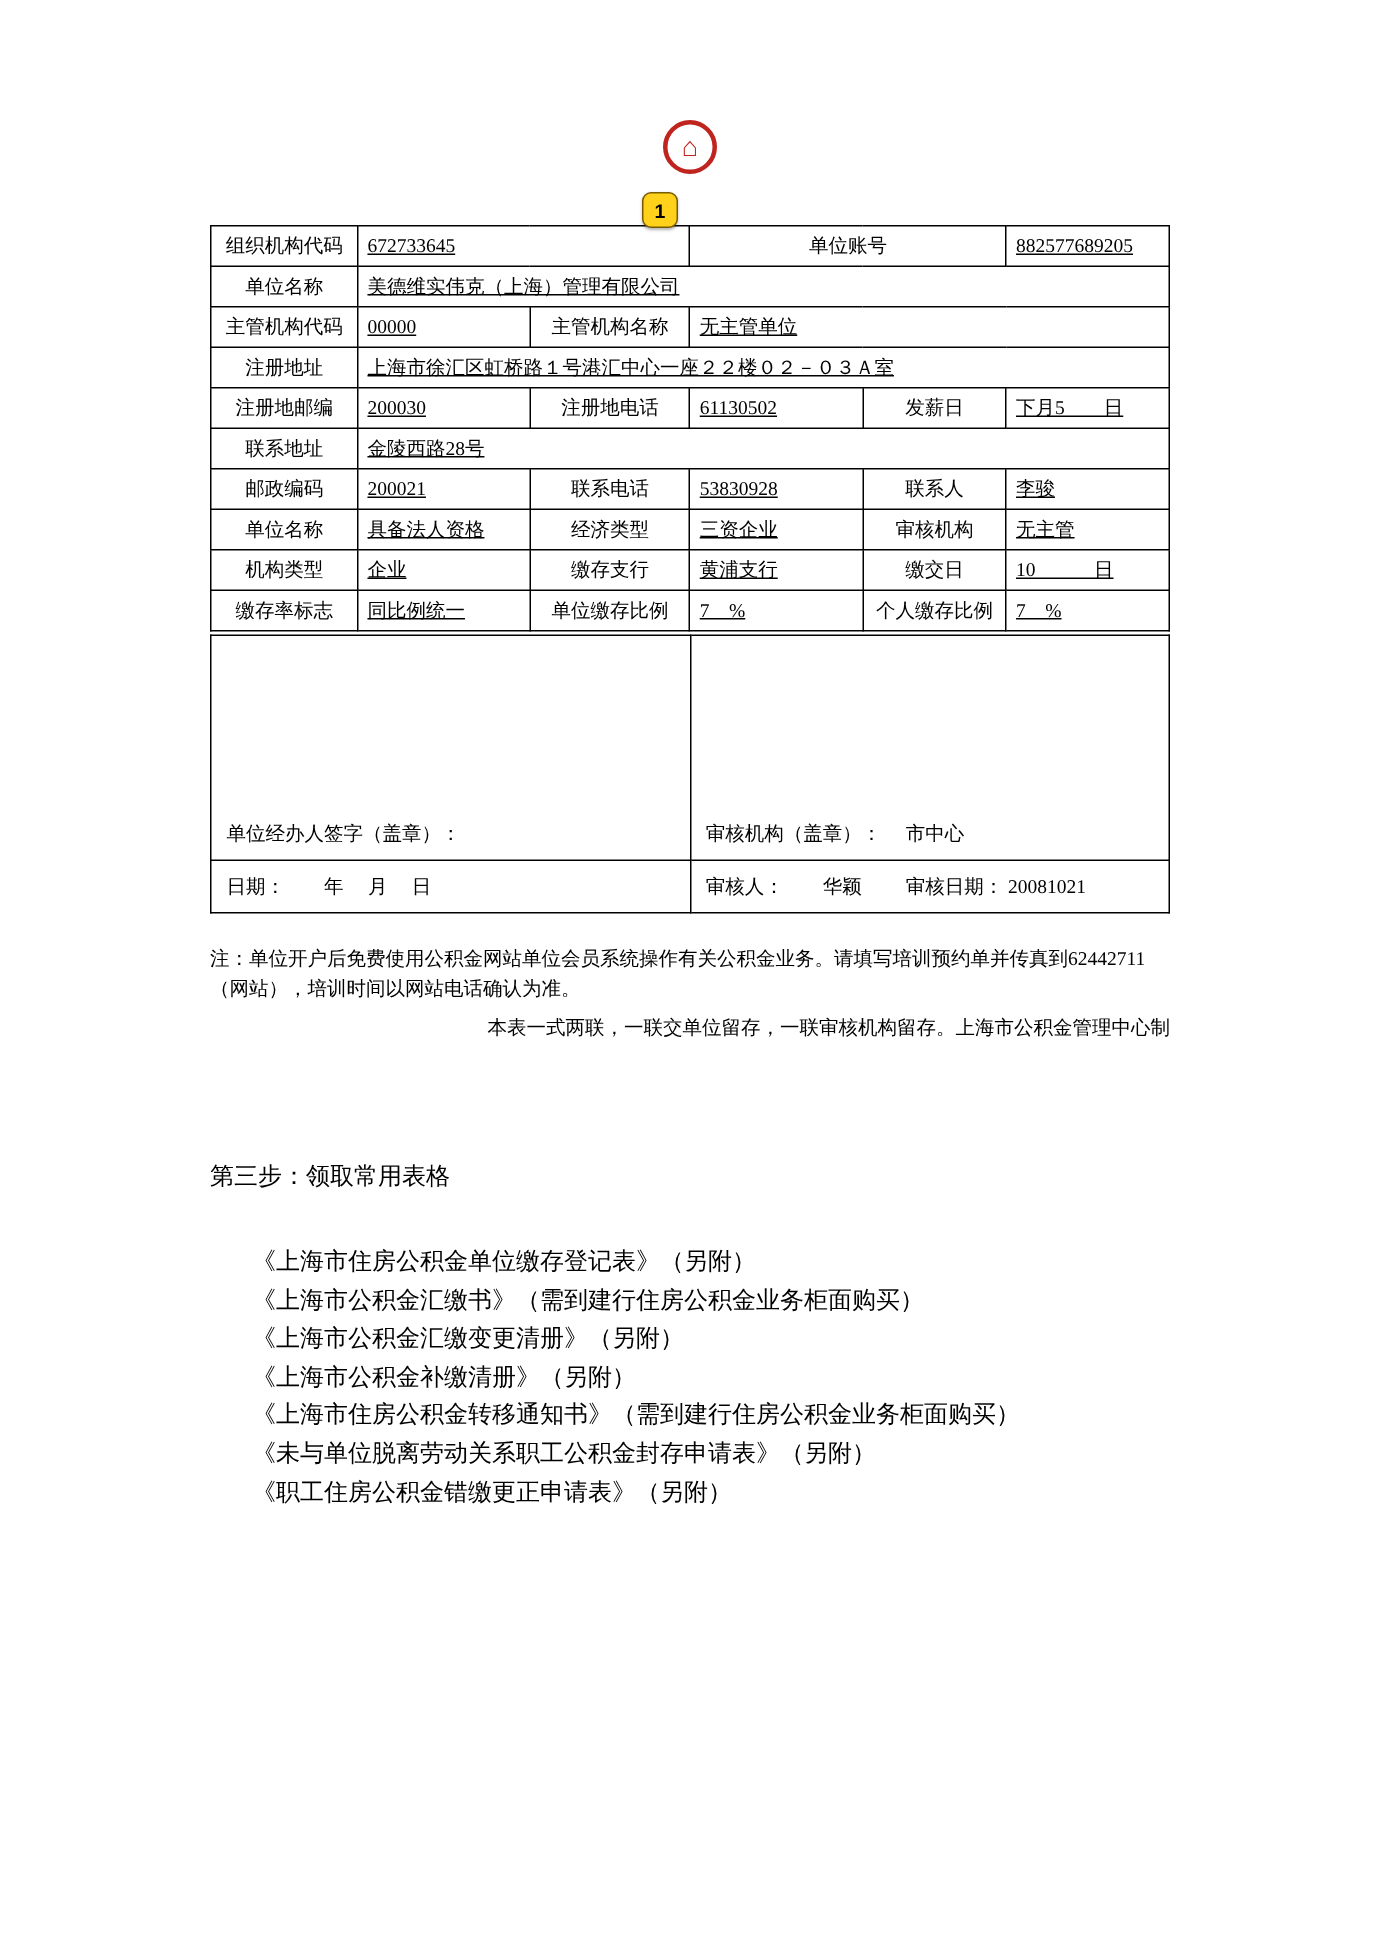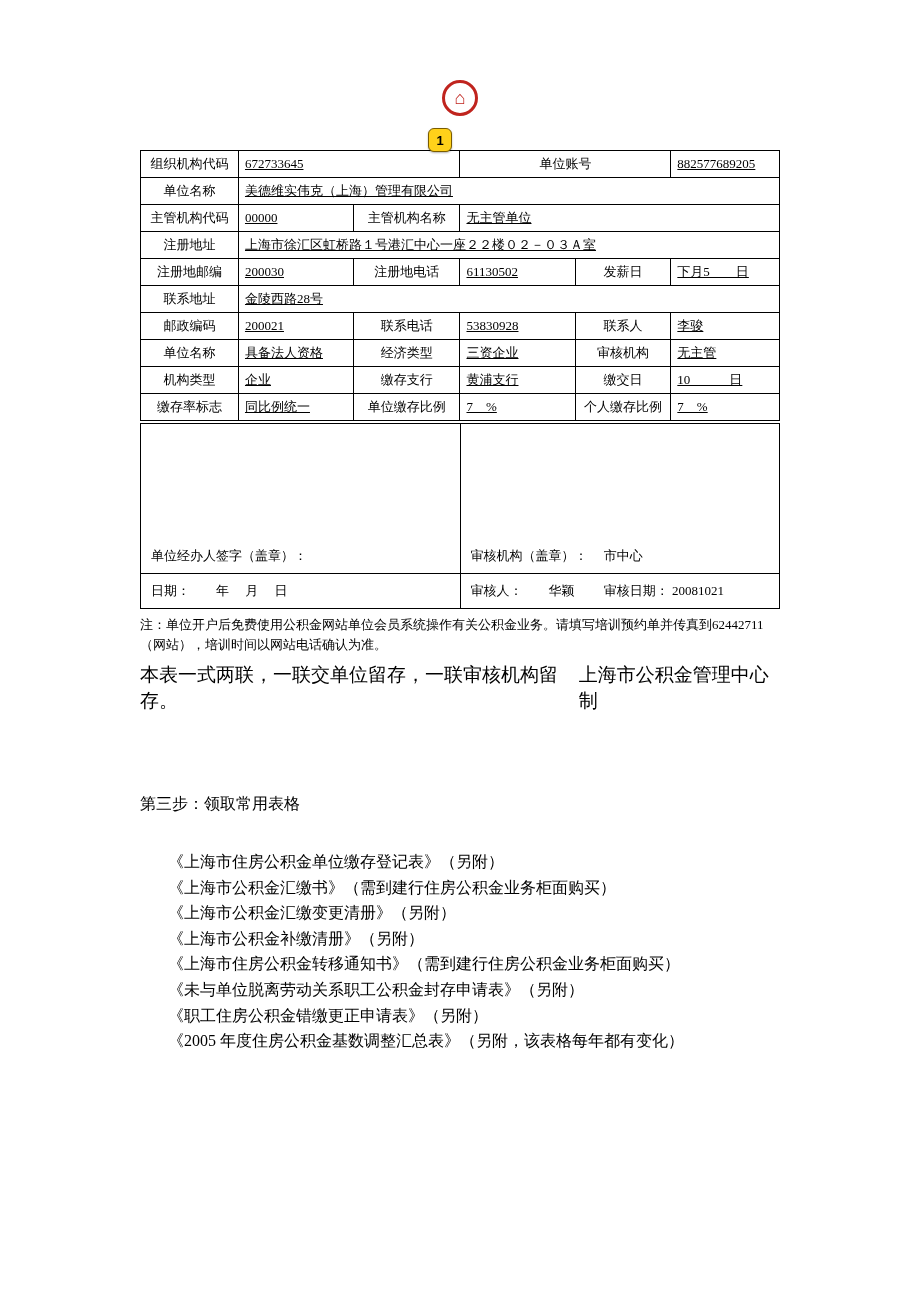--- a/index.html
+++ b/index.html
@@ -92,22 +92,22 @@
     table-layout: fixed;
   }
   table.sig td {
     border: 1px solid #000;
     padding: 8px 10px;
     font-size: 13px;
     vertical-align: bottom;
   }
   .sig-space { height: 150px; }
 
-  .note { font-size: 13px; margin-top: 6px; line-height: 1.5; }
-  .note2 { font-size: 19px; margin-top: 8px; display: flex; justify-content: space-between; }
+  .note { font-size: 13px; margin-top: 20px; line-height: 1.5; }
+  .note2 { font-size: 13px; margin-top: 8px; display: flex; justify-content: flex-end; }
 
   .step-heading {
     font-size: 16px;
     margin-top: 80px;
     margin-bottom: 30px;
   }
   .list {
     padding-left: 28px;
     font-size: 16px;
     line-height: 1.6;
@@ -241,16 +241,15 @@
   <div class="step-heading">第三步：领取常用表格</div>
 
   <div class="list">
     <div>《上海市住房公积金单位缴存登记表》（另附）</div>
     <div>《上海市公积金汇缴书》（需到建行住房公积金业务柜面购买）</div>
     <div>《上海市公积金汇缴变更清册》（另附）</div>
     <div>《上海市公积金补缴清册》（另附）</div>
     <div>《上海市住房公积金转移通知书》（需到建行住房公积金业务柜面购买）</div>
     <div>《未与单位脱离劳动关系职工公积金封存申请表》（另附）</div>
     <div>《职工住房公积金错缴更正申请表》（另附）</div>
-    <div>《2005 年度住房公积金基数调整汇总表》（另附，该表格每年都有变化）</div>
   </div>
 
 </div>
 
 </body></html>

